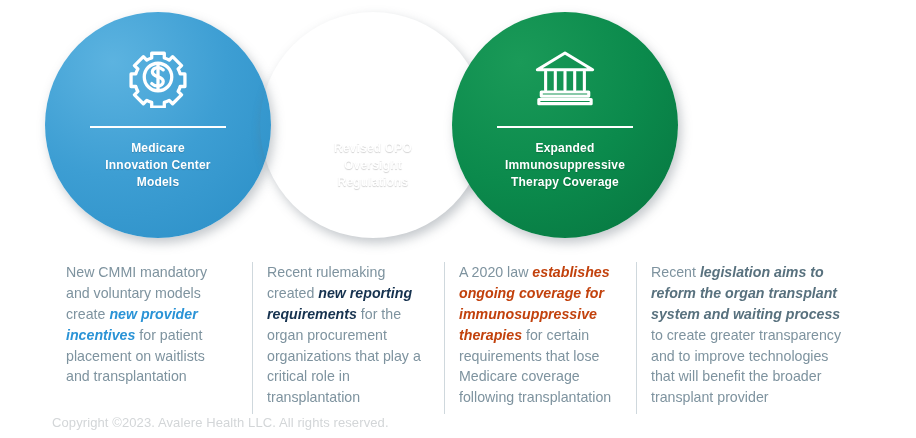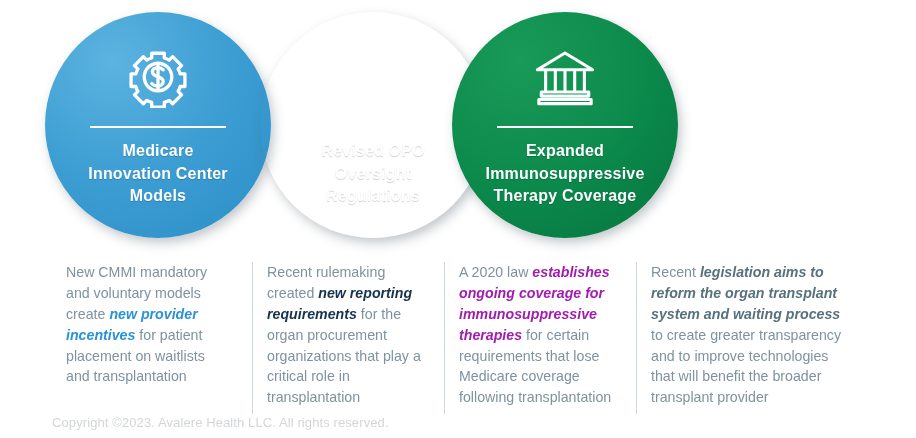--- a/index.html
+++ b/index.html
@@ -60,21 +60,21 @@
   }
 
   .pillar-rule {
     width: 136px;
     height: 2px;
     background: #ffffff;
     margin: 18px 0 12px 0;
   }
 
   .pillar-title {
-    font-size: 16px;
+    font-size: 12px;
     font-weight: bold;
     line-height: 1.42;
     letter-spacing: 0.2px;
     width: 190px;
     text-shadow: 0 1px 1px rgba(0,0,0,0.18);
   }
 
   
   .cols {
     position: absolute;
@@ -96,21 +96,21 @@
   .col-0 { width: 192px; margin-left: 52px; }
   .col-1 { width: 192px; border-left: 1.5px solid #cfd8dd; margin-left: 8px; }
   .col-2 { width: 192px; border-left: 1.5px solid #cfd8dd; }
   .col-3 { width: 224px; border-left: 1.5px solid #cfd8dd; }
 
   .col-text { display: block; }
 
   .hl { font-weight: bold; font-style: italic; }
   .hl-blue  { color: #2a93d6; }
   .hl-navy  { color: #16324f; }
-  .hl-green { color: #a21caf; }
+  .hl-green { color: #c2410c; }
   .hl-slate { color: #58717e; }
 
   
   .copyright {
     position: absolute;
     left: 52px;
     top: 415px;
     font-size: 13px;
     letter-spacing: 0.1px;
     color: #d3d6d8;

